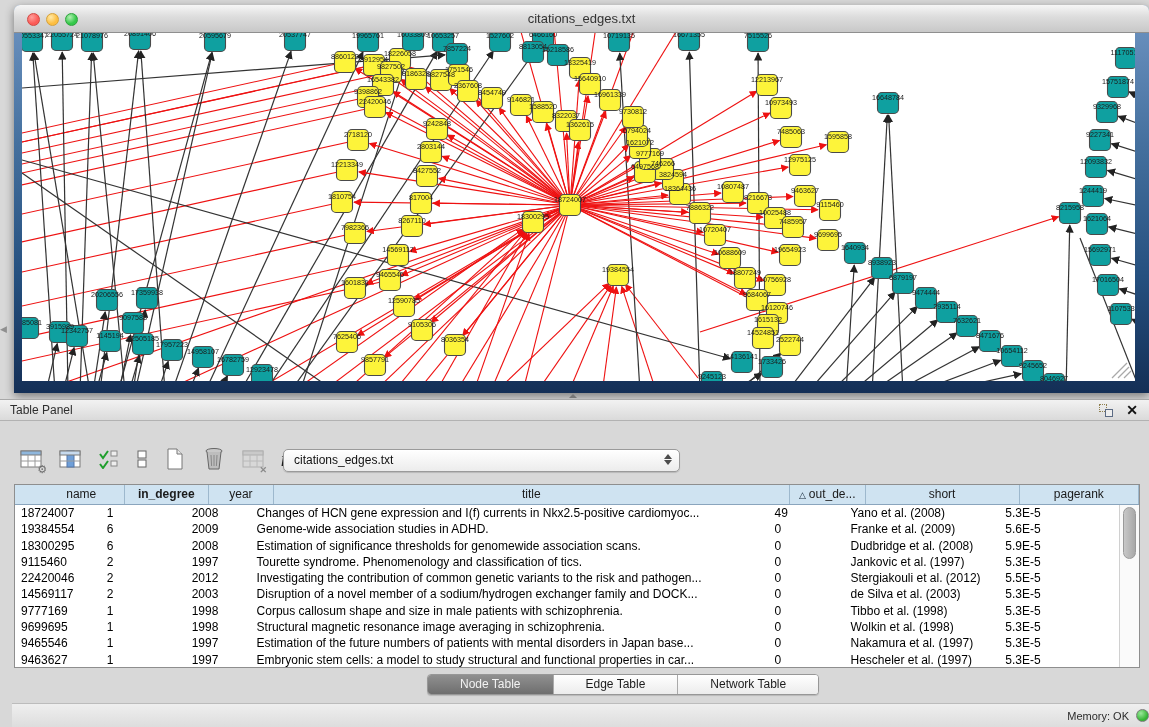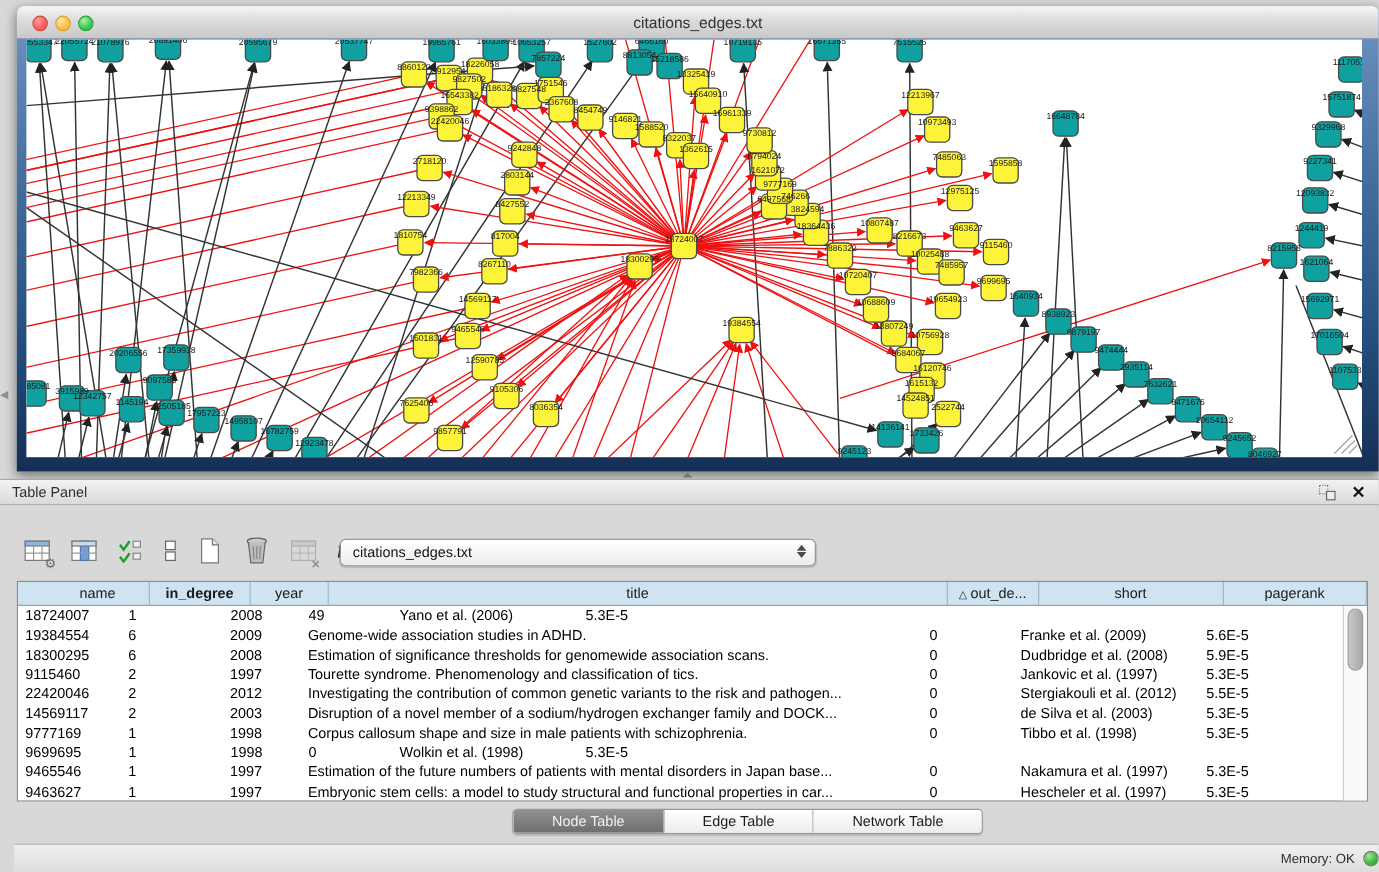--- a/index.html
+++ b/index.html
@@ -607,22 +607,23 @@
         <div class="th" style="width: 519px;">title</div>
         <div class="th" style="width: 76px;"><span class="sort">△</span>out_de...</div>
         <div class="th" style="width: 155px;">short</div>
         <div class="th" style="width: 120px;">pagerank</div>
       </div>
     <div class="tbody" id="tbody">
         <div class="tr">
           <div class="td" style="width: 86px;">18724007</div>
           <div class="td" style="width: 85px;">1</div>
           <div class="td" style="width: 65px;">2008</div>
+          <div class="td" style="width: 519px;">Changes of HCN gene expression and I(f) currents in Nkx2.5-positive cardiomyoc...</div>
           <div class="td" style="width: 76px;">49</div>
-          <div class="td" style="width: 155px;">Yano et al. (2006)</div>
+          <div class="td" style="width: 155px;">Yano et al. (2008)</div>
           <div class="td" style="width: 120px;">5.3E-5</div>
         </div>
         <div class="tr">
           <div class="td" style="width: 86px;">19384554</div>
           <div class="td" style="width: 85px;">6</div>
           <div class="td" style="width: 65px;">2009</div>
           <div class="td" style="width: 519px;">Genome-wide association studies in ADHD.</div>
           <div class="td" style="width: 76px;">0</div>
           <div class="td" style="width: 155px;">Franke et al. (2009)</div>
           <div class="td" style="width: 120px;">5.6E-5</div>
@@ -669,20 +670,21 @@
           <div class="td" style="width: 65px;">1998</div>
           <div class="td" style="width: 519px;">Corpus callosum shape and size in male patients with schizophrenia.</div>
           <div class="td" style="width: 76px;">0</div>
           <div class="td" style="width: 155px;">Tibbo et al. (1998)</div>
           <div class="td" style="width: 120px;">5.3E-5</div>
         </div>
         <div class="tr">
           <div class="td" style="width: 86px;">9699695</div>
           <div class="td" style="width: 85px;">1</div>
           <div class="td" style="width: 65px;">1998</div>
+          <div class="td" style="width: 519px;">Structural magnetic resonance image averaging in schizophrenia.</div>
           <div class="td" style="width: 76px;">0</div>
           <div class="td" style="width: 155px;">Wolkin et al. (1998)</div>
           <div class="td" style="width: 120px;">5.3E-5</div>
         </div>
         <div class="tr">
           <div class="td" style="width: 86px;">9465546</div>
           <div class="td" style="width: 85px;">1</div>
           <div class="td" style="width: 65px;">1997</div>
           <div class="td" style="width: 519px;">Estimation of the future numbers of patients with mental disorders in Japan base...</div>
           <div class="td" style="width: 76px;">0</div>

